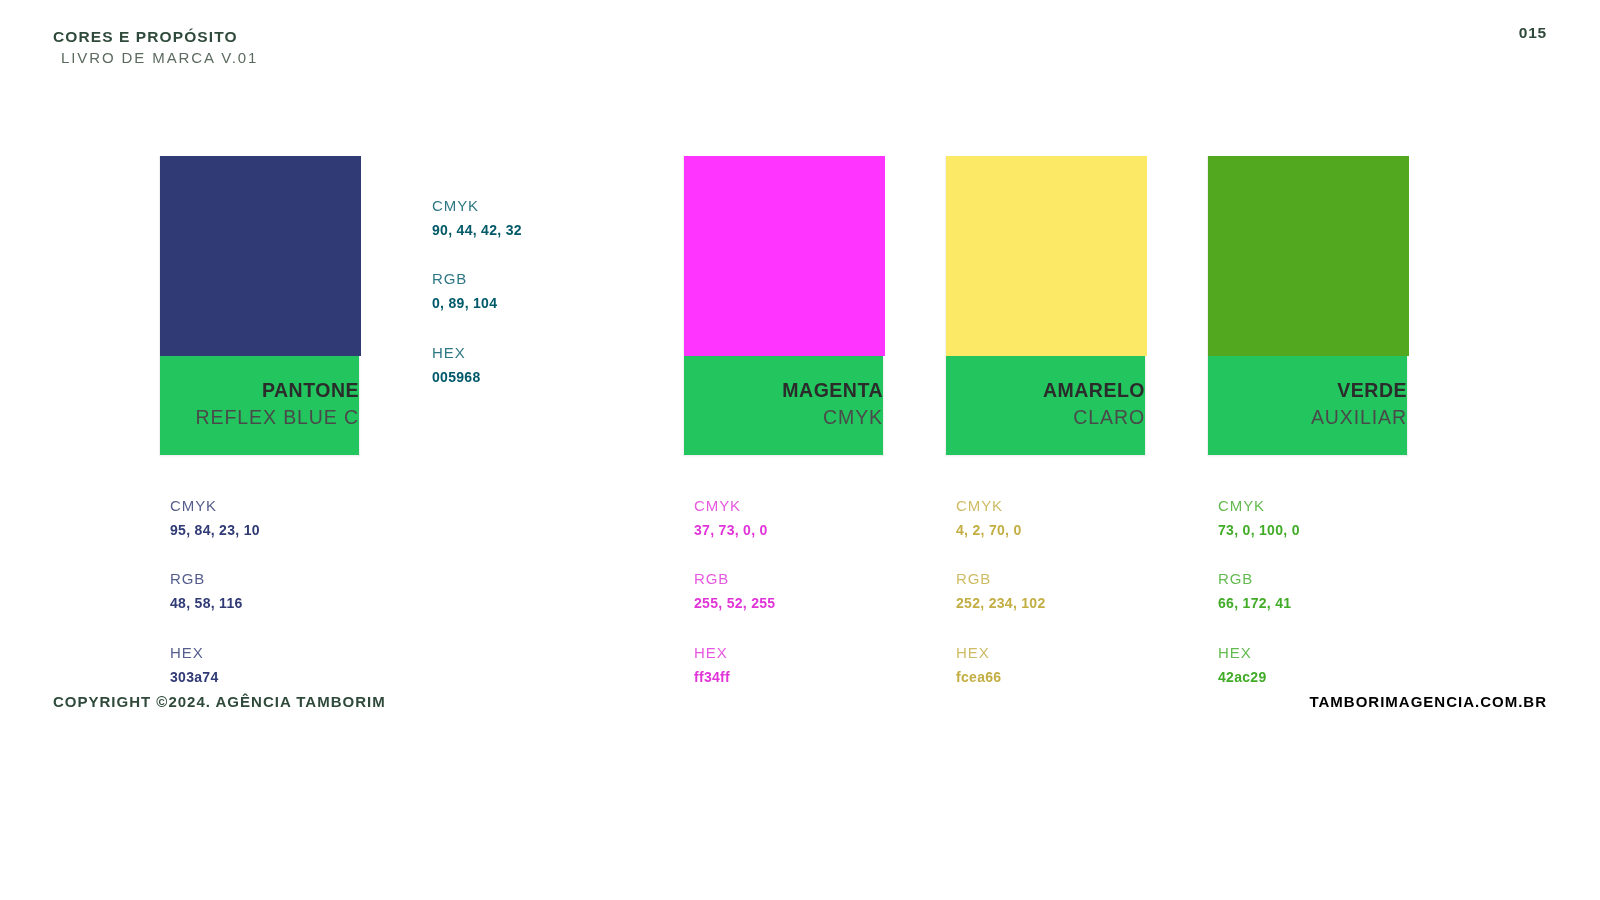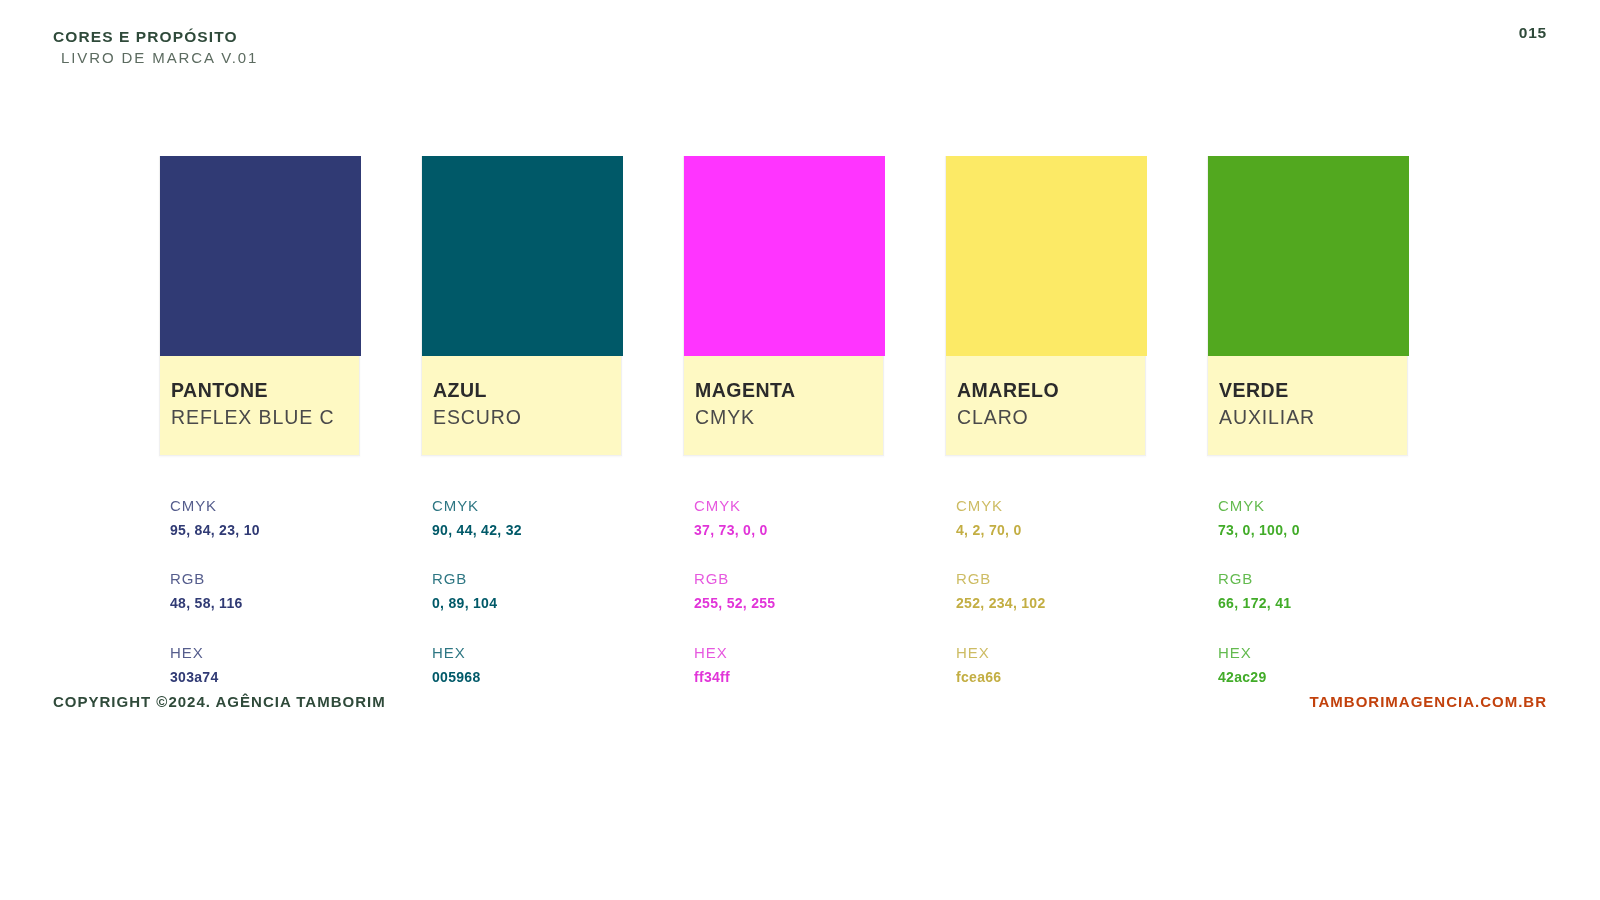--- a/index.html
+++ b/index.html
@@ -64,24 +64,25 @@
     gap: 61px;
   }
 
   .swatch-col {
     width: 201px;
     flex: 0 0 201px;
   }
 
   .swatch-card {
     width: 201px;
-    background: #fef9c3;
+    background: #22c55e;
     border: 1px solid #f0f0f0;
     border-top: none;
     box-shadow: 0 1px 2px rgba(0,0,0,0.035);
+    text-align: right;
   }
 
   .swatch-chip {
     width: 201px;
     height: 200px;
     display: block;
   }
 
   .swatch-meta {
     padding: 22px 0 0 11px;
@@ -141,21 +142,21 @@
     color: #2f4a3a;
     white-space: nowrap;
   }
   .footer-right {
     position: absolute;
     right: 53px;
     bottom: 38px;
     font-size: 15px;
     font-weight: bold;
     letter-spacing: 1.0px;
-    color: #c2410c;
+    color: #000000;
     white-space: nowrap;
   }
 </style>
 </head>
 <body>
 
 <div class="page">
 
   <div class="header">
     <div class="header-title">CORES E PROPÓSITO</div>
@@ -182,27 +183,20 @@
             <div class="spec-label" style="color: rgb(48, 58, 116);">RGB</div>
             <div class="spec-value" style="color: rgb(48, 58, 116);">48, 58, 116</div>
           </div>
           <div class="spec-group">
             <div class="spec-label" style="color: rgb(48, 58, 116);">HEX</div>
             <div class="spec-value" style="color: rgb(48, 58, 116);">303a74</div>
           </div>
         </div>
       </div>
       <div class="swatch-col">
-        <div class="swatch-card">
-          <div class="swatch-chip" style="background: rgb(0, 89, 104);"></div>
-          <div class="swatch-meta">
-            <div class="swatch-name">AZUL</div>
-            <div class="swatch-sub">ESCURO</div>
-          </div>
-        </div>
         <div class="specs">
           <div class="spec-group">
             <div class="spec-label" style="color: rgb(0, 89, 104);">CMYK</div>
             <div class="spec-value" style="color: rgb(0, 89, 104);">90, 44, 42, 32</div>
           </div>
           <div class="spec-group">
             <div class="spec-label" style="color: rgb(0, 89, 104);">RGB</div>
             <div class="spec-value" style="color: rgb(0, 89, 104);">0, 89, 104</div>
           </div>
           <div class="spec-group">

